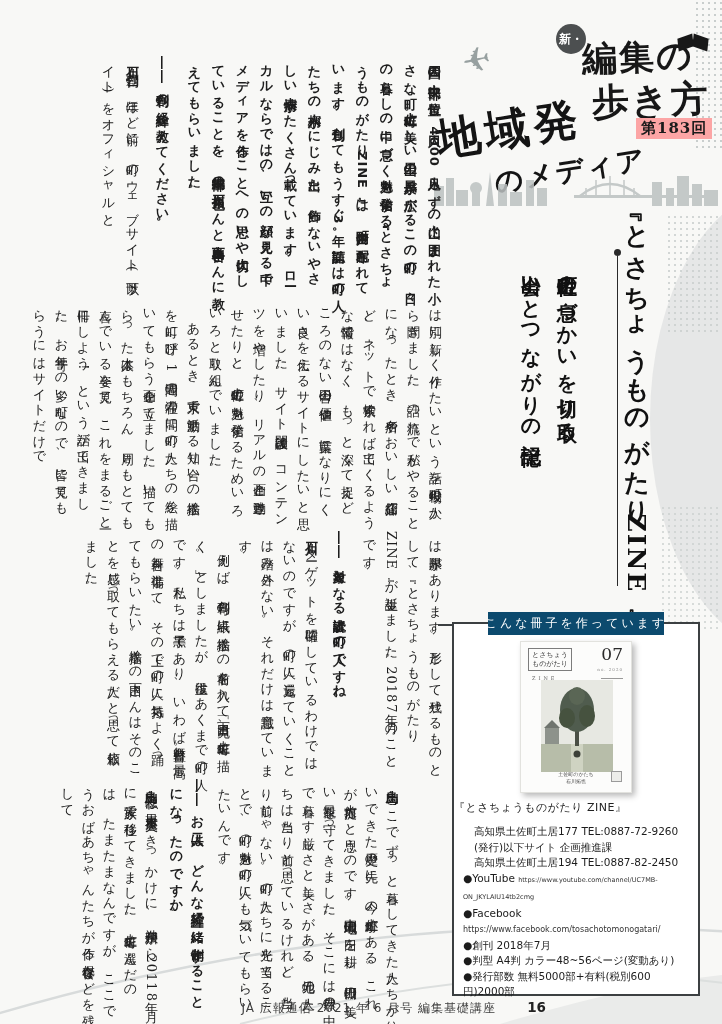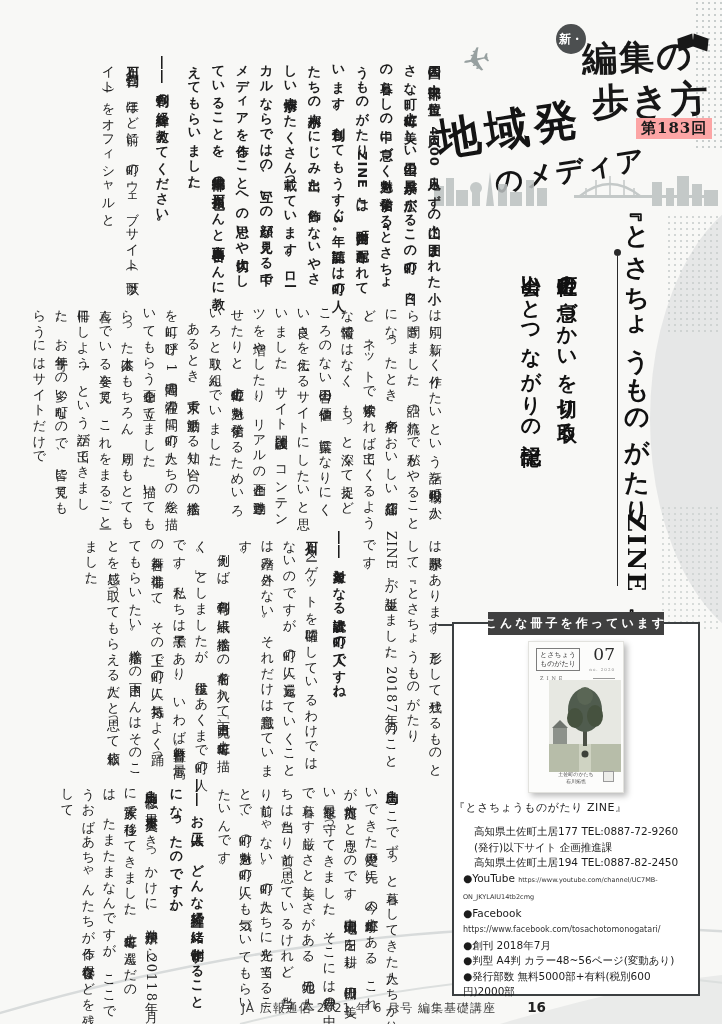--- a/index.html
+++ b/index.html
@@ -61,24 +61,24 @@
   .q{font-family:"DejaVu Sans",sans-serif; font-weight:bold;
      margin-block-start:8px !important; margin-block-end:6px !important;}
   .row4 .q{margin-block-start:6px !important; margin-block-end:4px !important;}
   .speaker{font-family:"DejaVu Sans",sans-serif; font-weight:bold;}
   .indent{text-indent:1em;}
   
   .info-box{position:absolute; left:452px; top:622px; width:248px; height:374px;
     background:#fff; border:2px solid #3c4042; z-index:3; box-sizing:border-box;}
   .info-box::before{content:""; position:absolute; left:-16px; top:0px; width:14px; height:2px; background:#3c4042;}
   .info-header{position:absolute; left:50%; top:-12px; transform:translateX(-50%);
-    width:176px; height:23px; background:#404040; color:#fff;
-    font-family:"DejaVu Sans",sans-serif; font-size:12px; font-weight:bold; letter-spacing:3px;
+    width:176px; height:23px; background:#0c4a6e; color:#fff;
+    font-family:"DejaVu Sans",sans-serif; font-size:12px; font-weight:normal; letter-spacing:3px;
     display:flex; align-items:center; justify-content:center; white-space:nowrap;}
-  .cover{position:relative; width:96px; height:152px; margin:17px auto 0;
+  .cover{position:relative; width:112px; height:152px; margin:17px auto 0;
     background:#fcfcfb; border:1px solid #e2e2de; box-shadow:3px 3px 6px rgba(0,0,0,.28); box-sizing:border-box;}
   .cover-logo{position:absolute; left:7px; top:6px; border:1px solid #7c7c7c; padding:2px 3px;
     font-family:"DejaVu Sans",sans-serif; font-size:7px; line-height:8.5px; text-align:center; color:#333;}
   .cover-logo-sub{position:absolute; left:11px; top:33px; font-size:5px; letter-spacing:3px; color:#666;}
   .issue-no{position:absolute; right:8px; top:2px; font-size:17px; font-family:"DejaVu Serif",serif; color:#2a2a2a;
     border-bottom:1px solid #999; padding-bottom:14px;}
   .issue-sub{position:absolute; right:8px; top:25px; font-size:4px; color:#888; letter-spacing:1px;}
   .cover-photo{position:absolute; left:20px; top:38px; width:72px; height:92px;}
   .cover-caption{position:absolute; left:0; right:0; bottom:7px; text-align:center;
     font-size:5px; line-height:7px; color:#444; font-family:"DejaVu Sans",sans-serif;}

